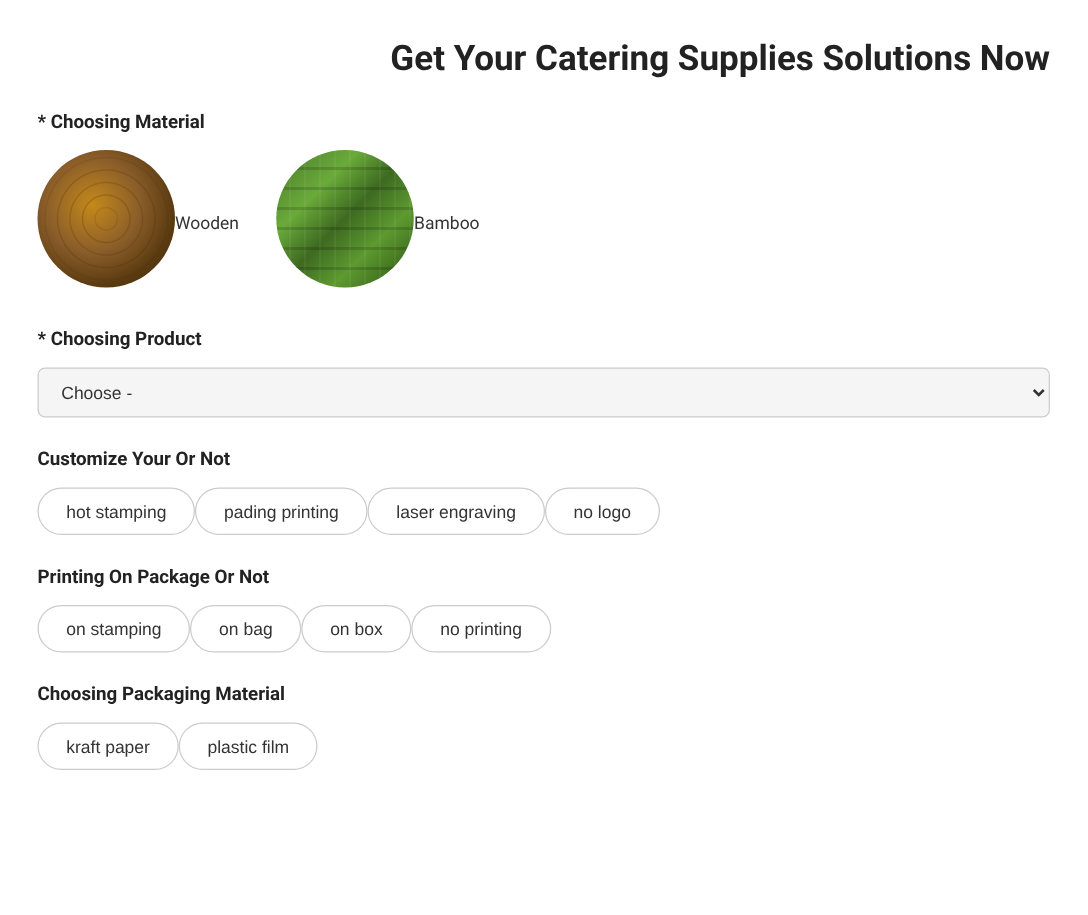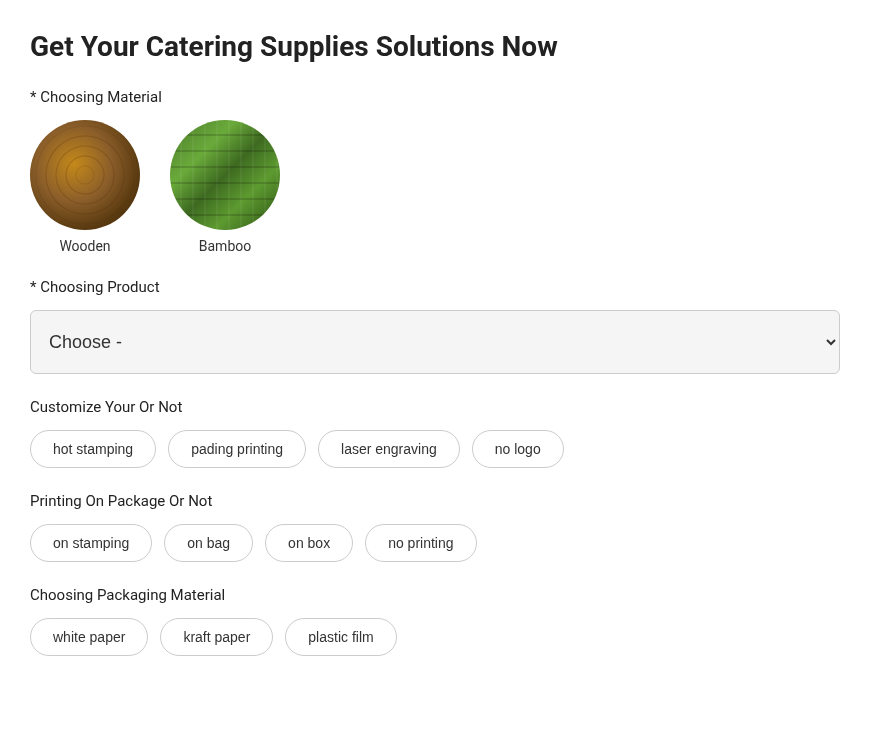--- a/index.html
+++ b/index.html
@@ -14,41 +14,42 @@
       color: #222222;
       padding: 30px 30px;
       max-width: 870px;
     }
 
     .page-title {
       font-size: 28px;
       font-weight: 700;
       margin-bottom: 24px;
       line-height: 1.2;
+      text-align: right;
     }
 
     .section-label {
       font-size: 15px;
-      font-weight: 400;
+      font-weight: 700;
       margin-bottom: 14px;
     }
 
     .material-section {
       margin-bottom: 24px;
     }
 
     .material-options {
       display: flex;
       gap: 30px;
       align-items: flex-start;
     }
 
     .material-item {
       display: flex;
-      flex-direction: column;
+      flex-direction: row;
       align-items: center;
       cursor: pointer;
     }
 
     .material-img {
       width: 110px;
       height: 110px;
       border-radius: 50%;
       overflow: hidden;
       margin-bottom: 8px;
@@ -101,39 +102,38 @@
       font-size: 14px;
       color: #333;
     }
 
     .product-section {
       margin-bottom: 24px;
     }
 
     .product-select {
       width: 100%;
-      padding: 20px 14px;
+      padding: 10px 14px;
       border: 1px solid #ccc;
       border-radius: 6px;
-      font-size: 18px;
+      font-size: 14px;
       background-color: #f5f5f5;
       color: #333;
       appearance: auto;
       cursor: pointer;
       outline: none;
     }
 
     .logo-section {
       margin-bottom: 24px;
     }
 
     .option-buttons {
       display: flex;
       flex-wrap: wrap;
-      gap: 12px;
       margin-top: 12px;
     }
 
     .option-btn {
       padding: 10px 22px;
       border: 1px solid #ccc;
       border-radius: 25px;
       background: #ffffff;
       font-size: 14px;
       color: #333;
@@ -192,17 +192,16 @@
     <button class="option-btn">on stamping</button>
     <button class="option-btn">on bag</button>
     <button class="option-btn">on box</button>
     <button class="option-btn">no printing</button>
   </div>
 </div>
 
 <div class="packaging-section">
   <div class="section-label">Choosing Packaging Material</div>
   <div class="option-buttons">
-    <button class="option-btn">white paper</button>
     <button class="option-btn">kraft paper</button>
     <button class="option-btn">plastic film</button>
   </div>
 </div>
 
 </body></html>

